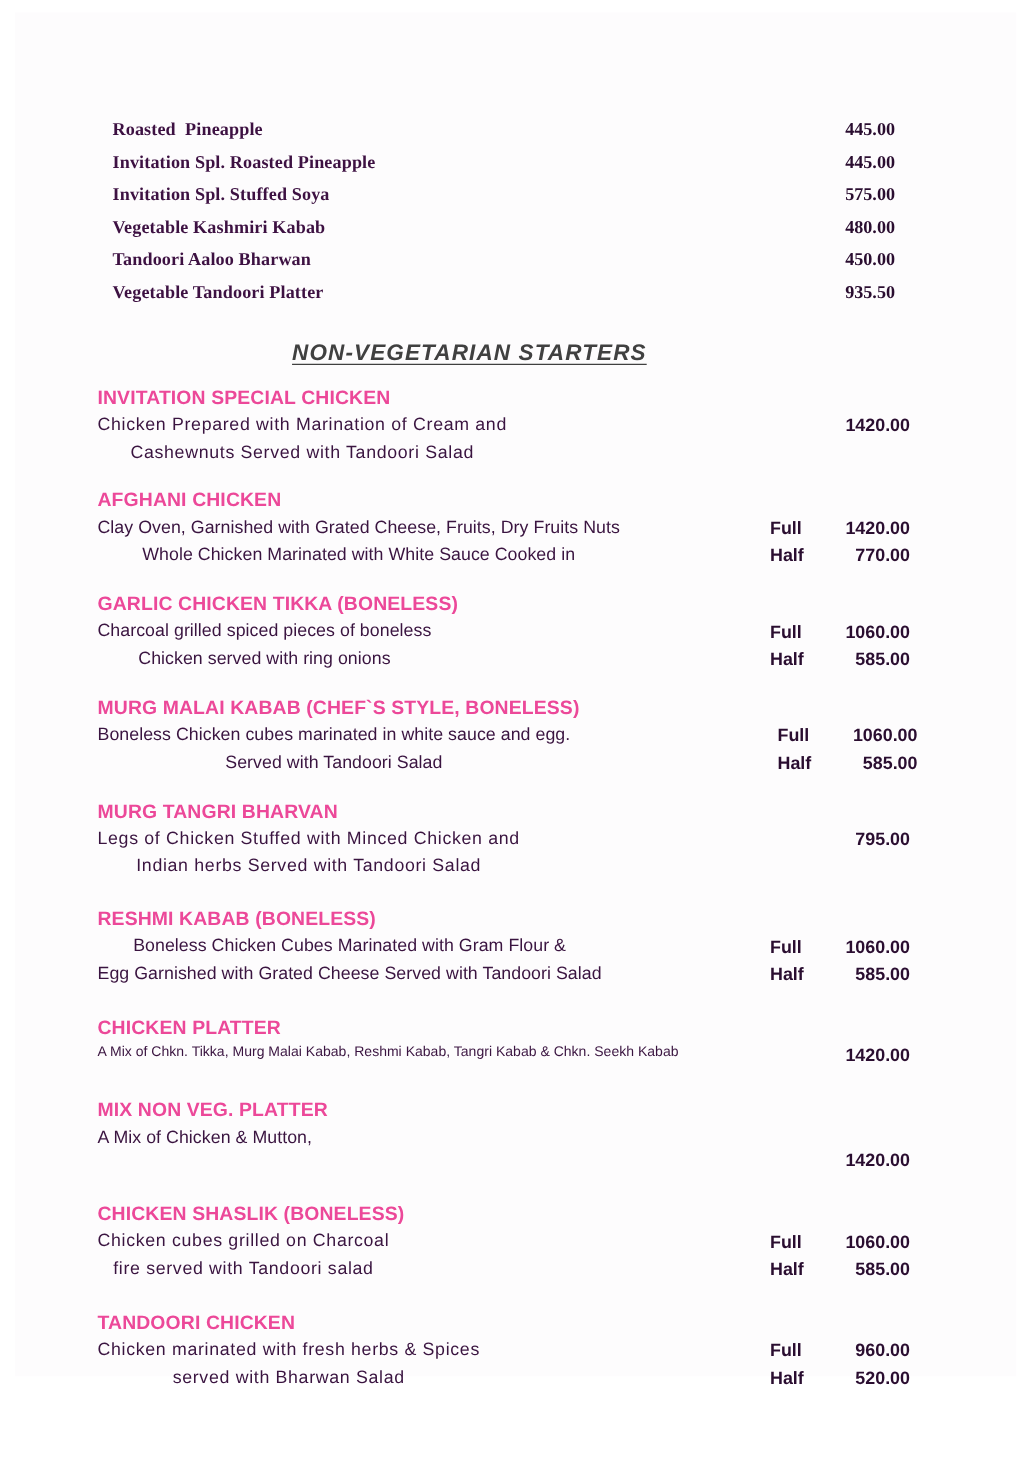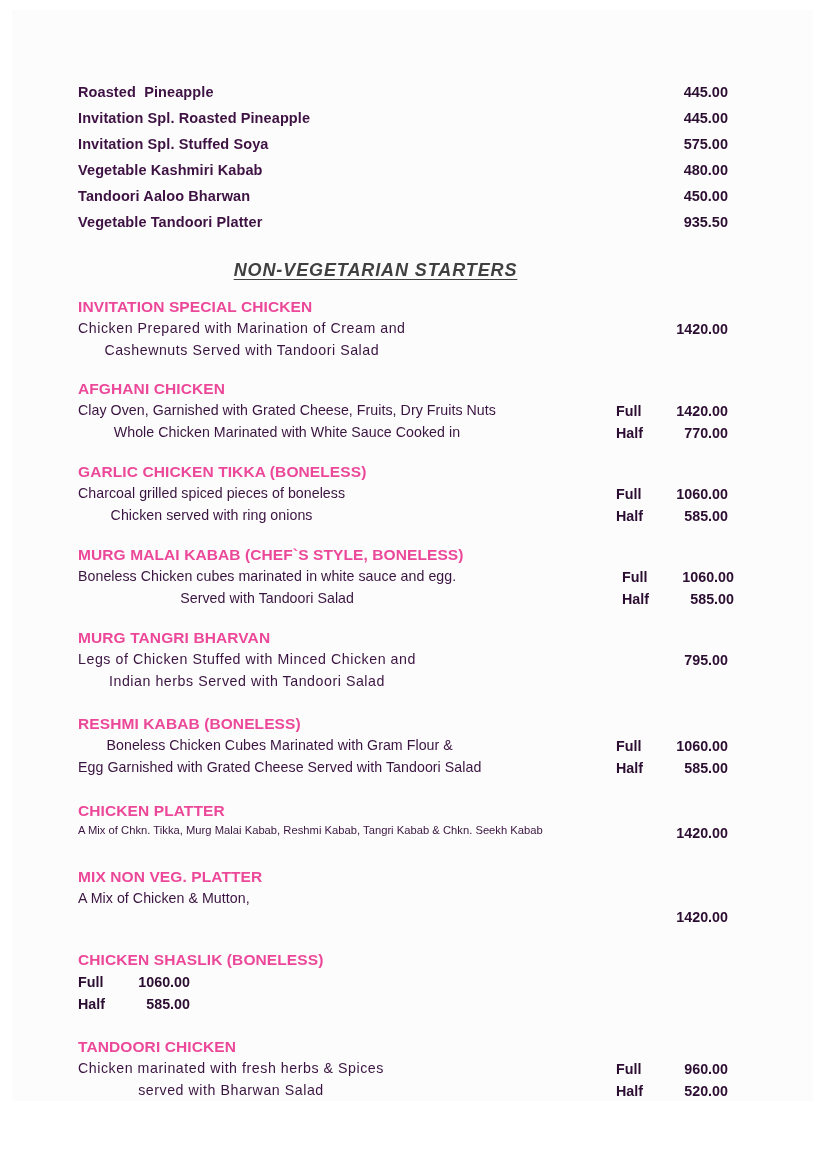--- a/index.html
+++ b/index.html
@@ -34,21 +34,22 @@
 
   #content {
     position: absolute;
     left: 78px;
     top: 84px;
     width: 650px;
   }
 
   
   .simple-list {
-    margin: 0;
+    margin: 12px;
+    font-family: Liberation Serif, serif;
   }
   .simple-row {
     display: flex;
     align-items: baseline;
     justify-content: space-between;
     height: 26px;
   }
   .simple-name {
     font-size: 14.5px;
     font-weight: bold;
@@ -115,20 +116,21 @@
     font-size: 11.2px;
     letter-spacing: 0.02px;
     line-height: 17px;
   }
 
   
   .price-col {
     flex: 0 0 auto;
     min-width: 112px;
     padding-top: 1px;
+    margin-left: 44px;
   }
   .price-col.shift {
     margin-right: -6px;
   }
   .price-row {
     display: flex;
     justify-content: flex-end;
     line-height: 21.5px;
     font-size: 14.3px;
     font-weight: bold;
@@ -346,20 +348,24 @@
           </div>
         </div>
       </div>
     </div>
 
     <div class="spacer-10"></div>
 
     <div class="dish">
       <div class="dish-title">CHICKEN SHASLIK (BONELESS)</div>
       <div class="dish-body">
+        <div class="dish-desc">
+          <div class="dish-desc-line">Chicken cubes grilled on Charcoal</div>
+          <div class="dish-desc-line">fire served with Tandoori salad</div>
+        </div>
         <div class="price-col">
           <div class="price-row">
             <span class="price-label">Full</span>
             <span class="price-value">1060.00</span>
           </div>
           <div class="price-row">
             <span class="price-label">Half</span>
             <span class="price-value">585.00</span>
           </div>
         </div>

